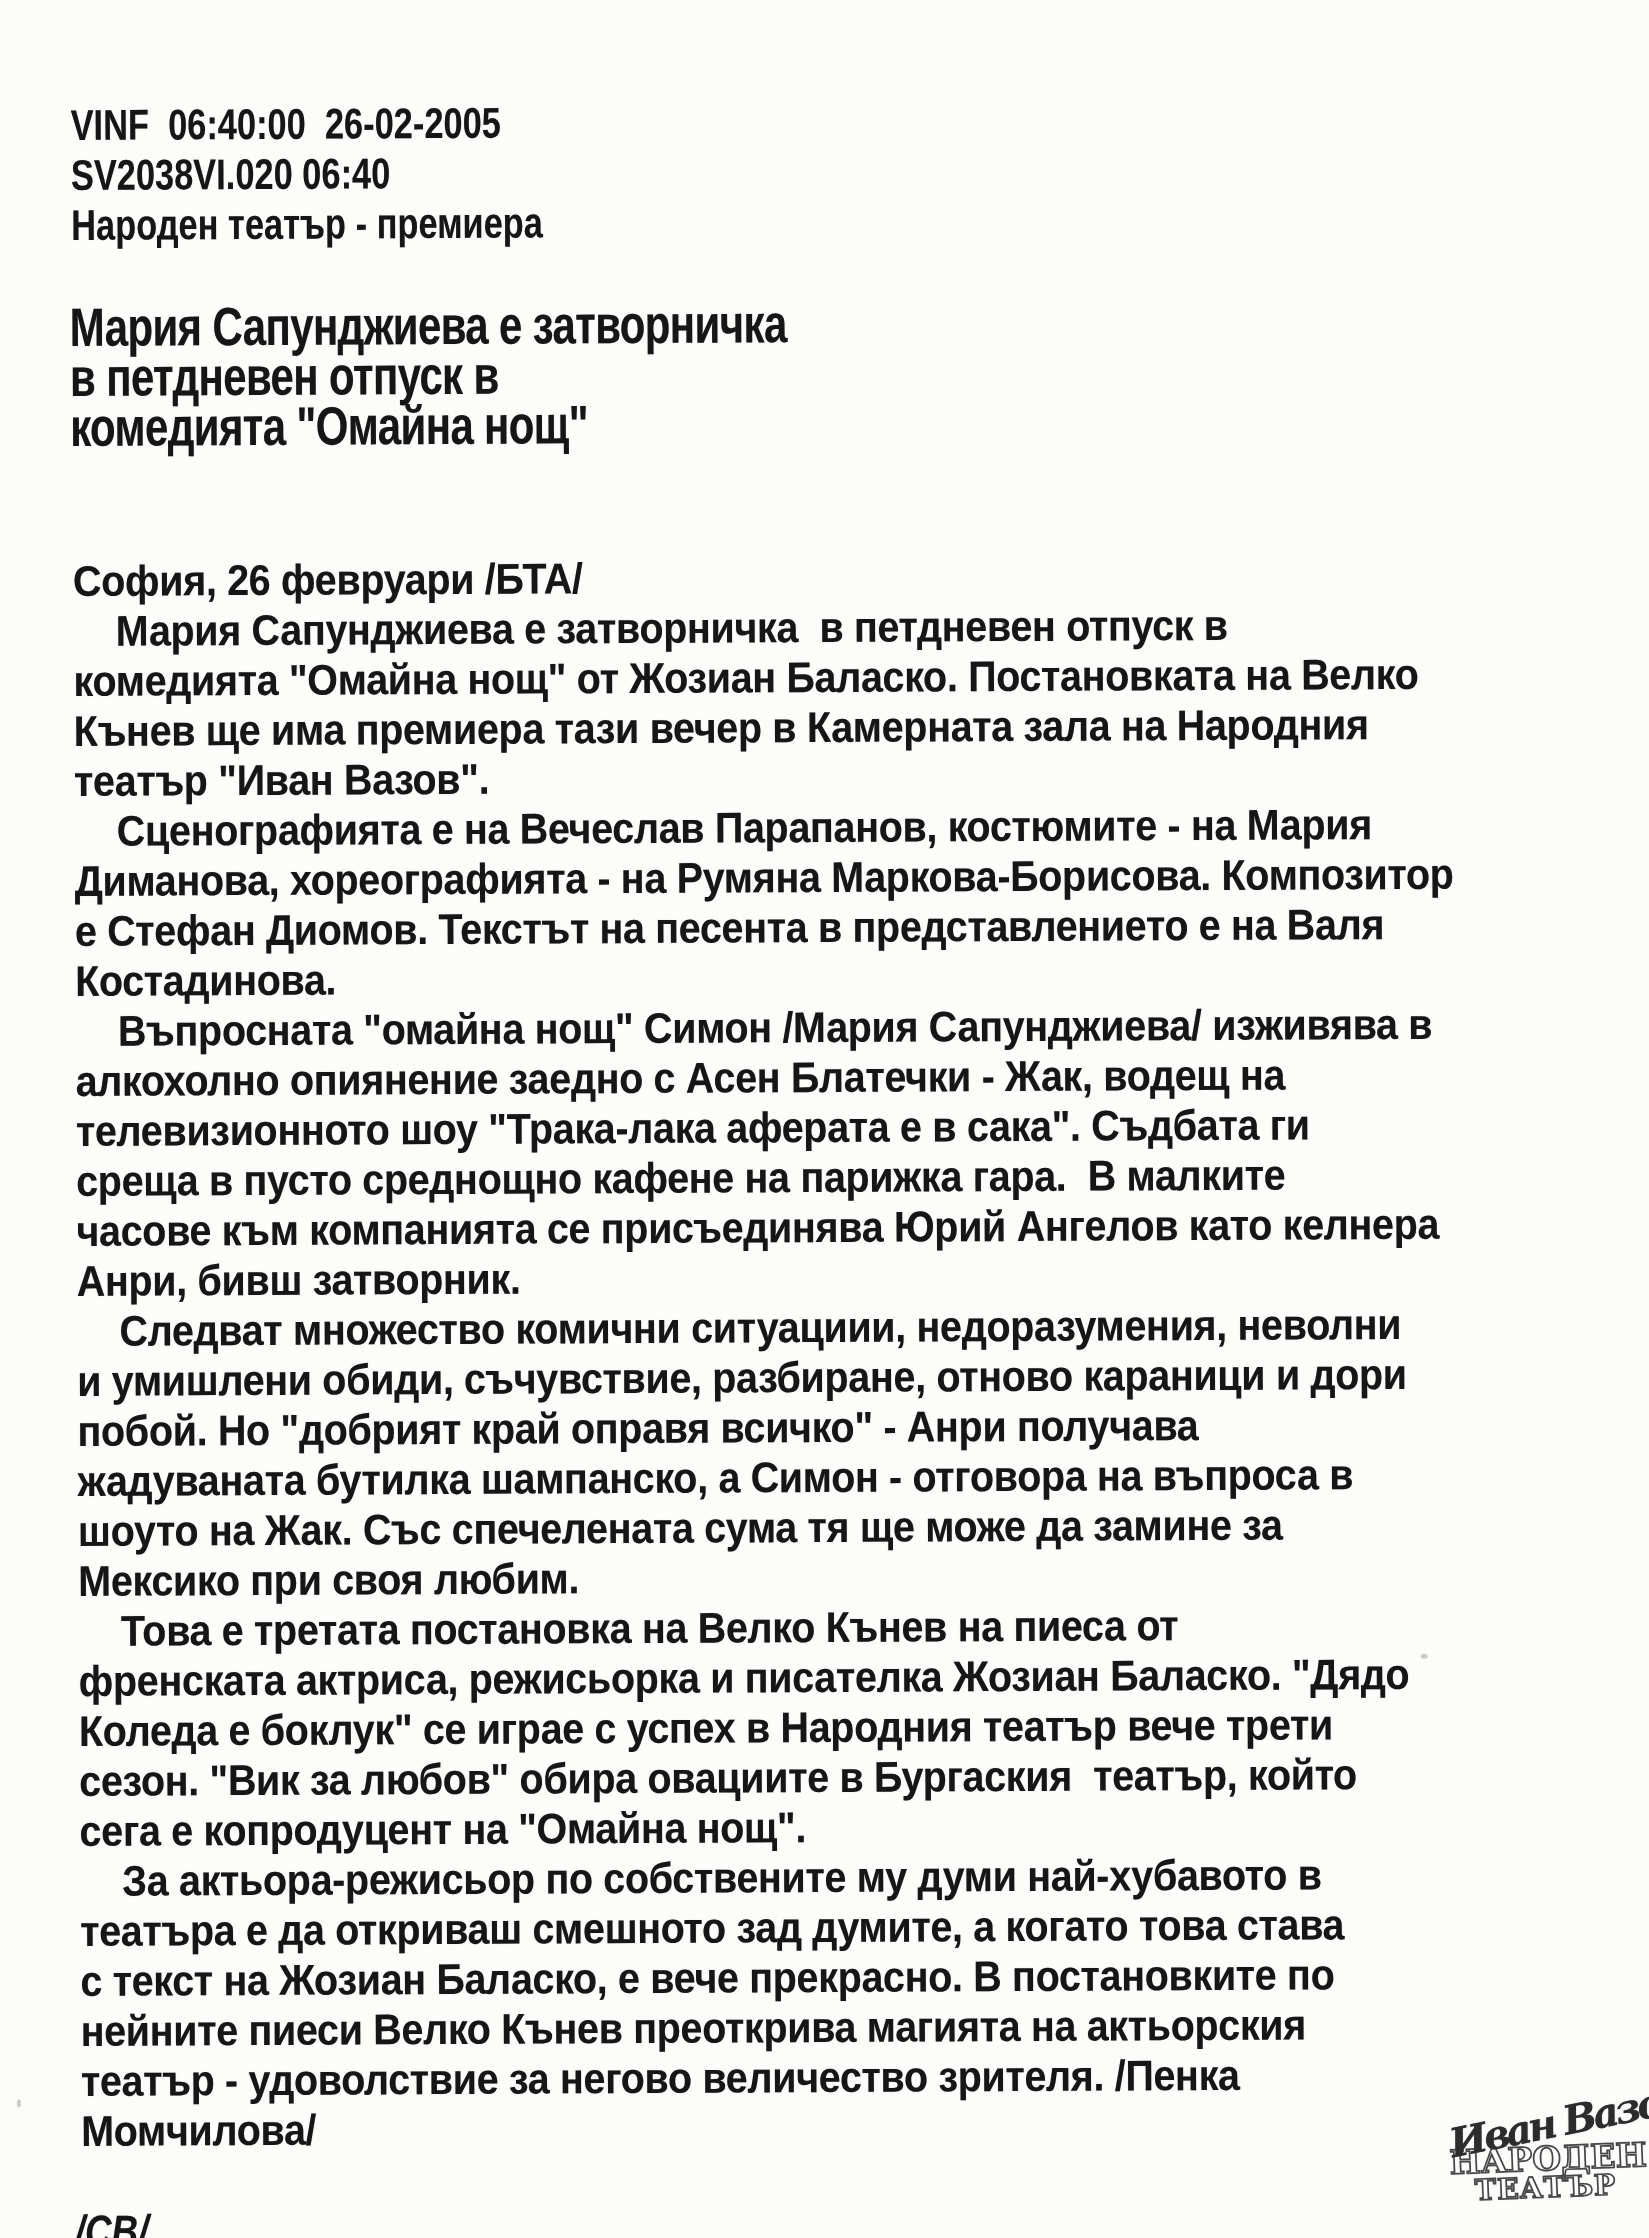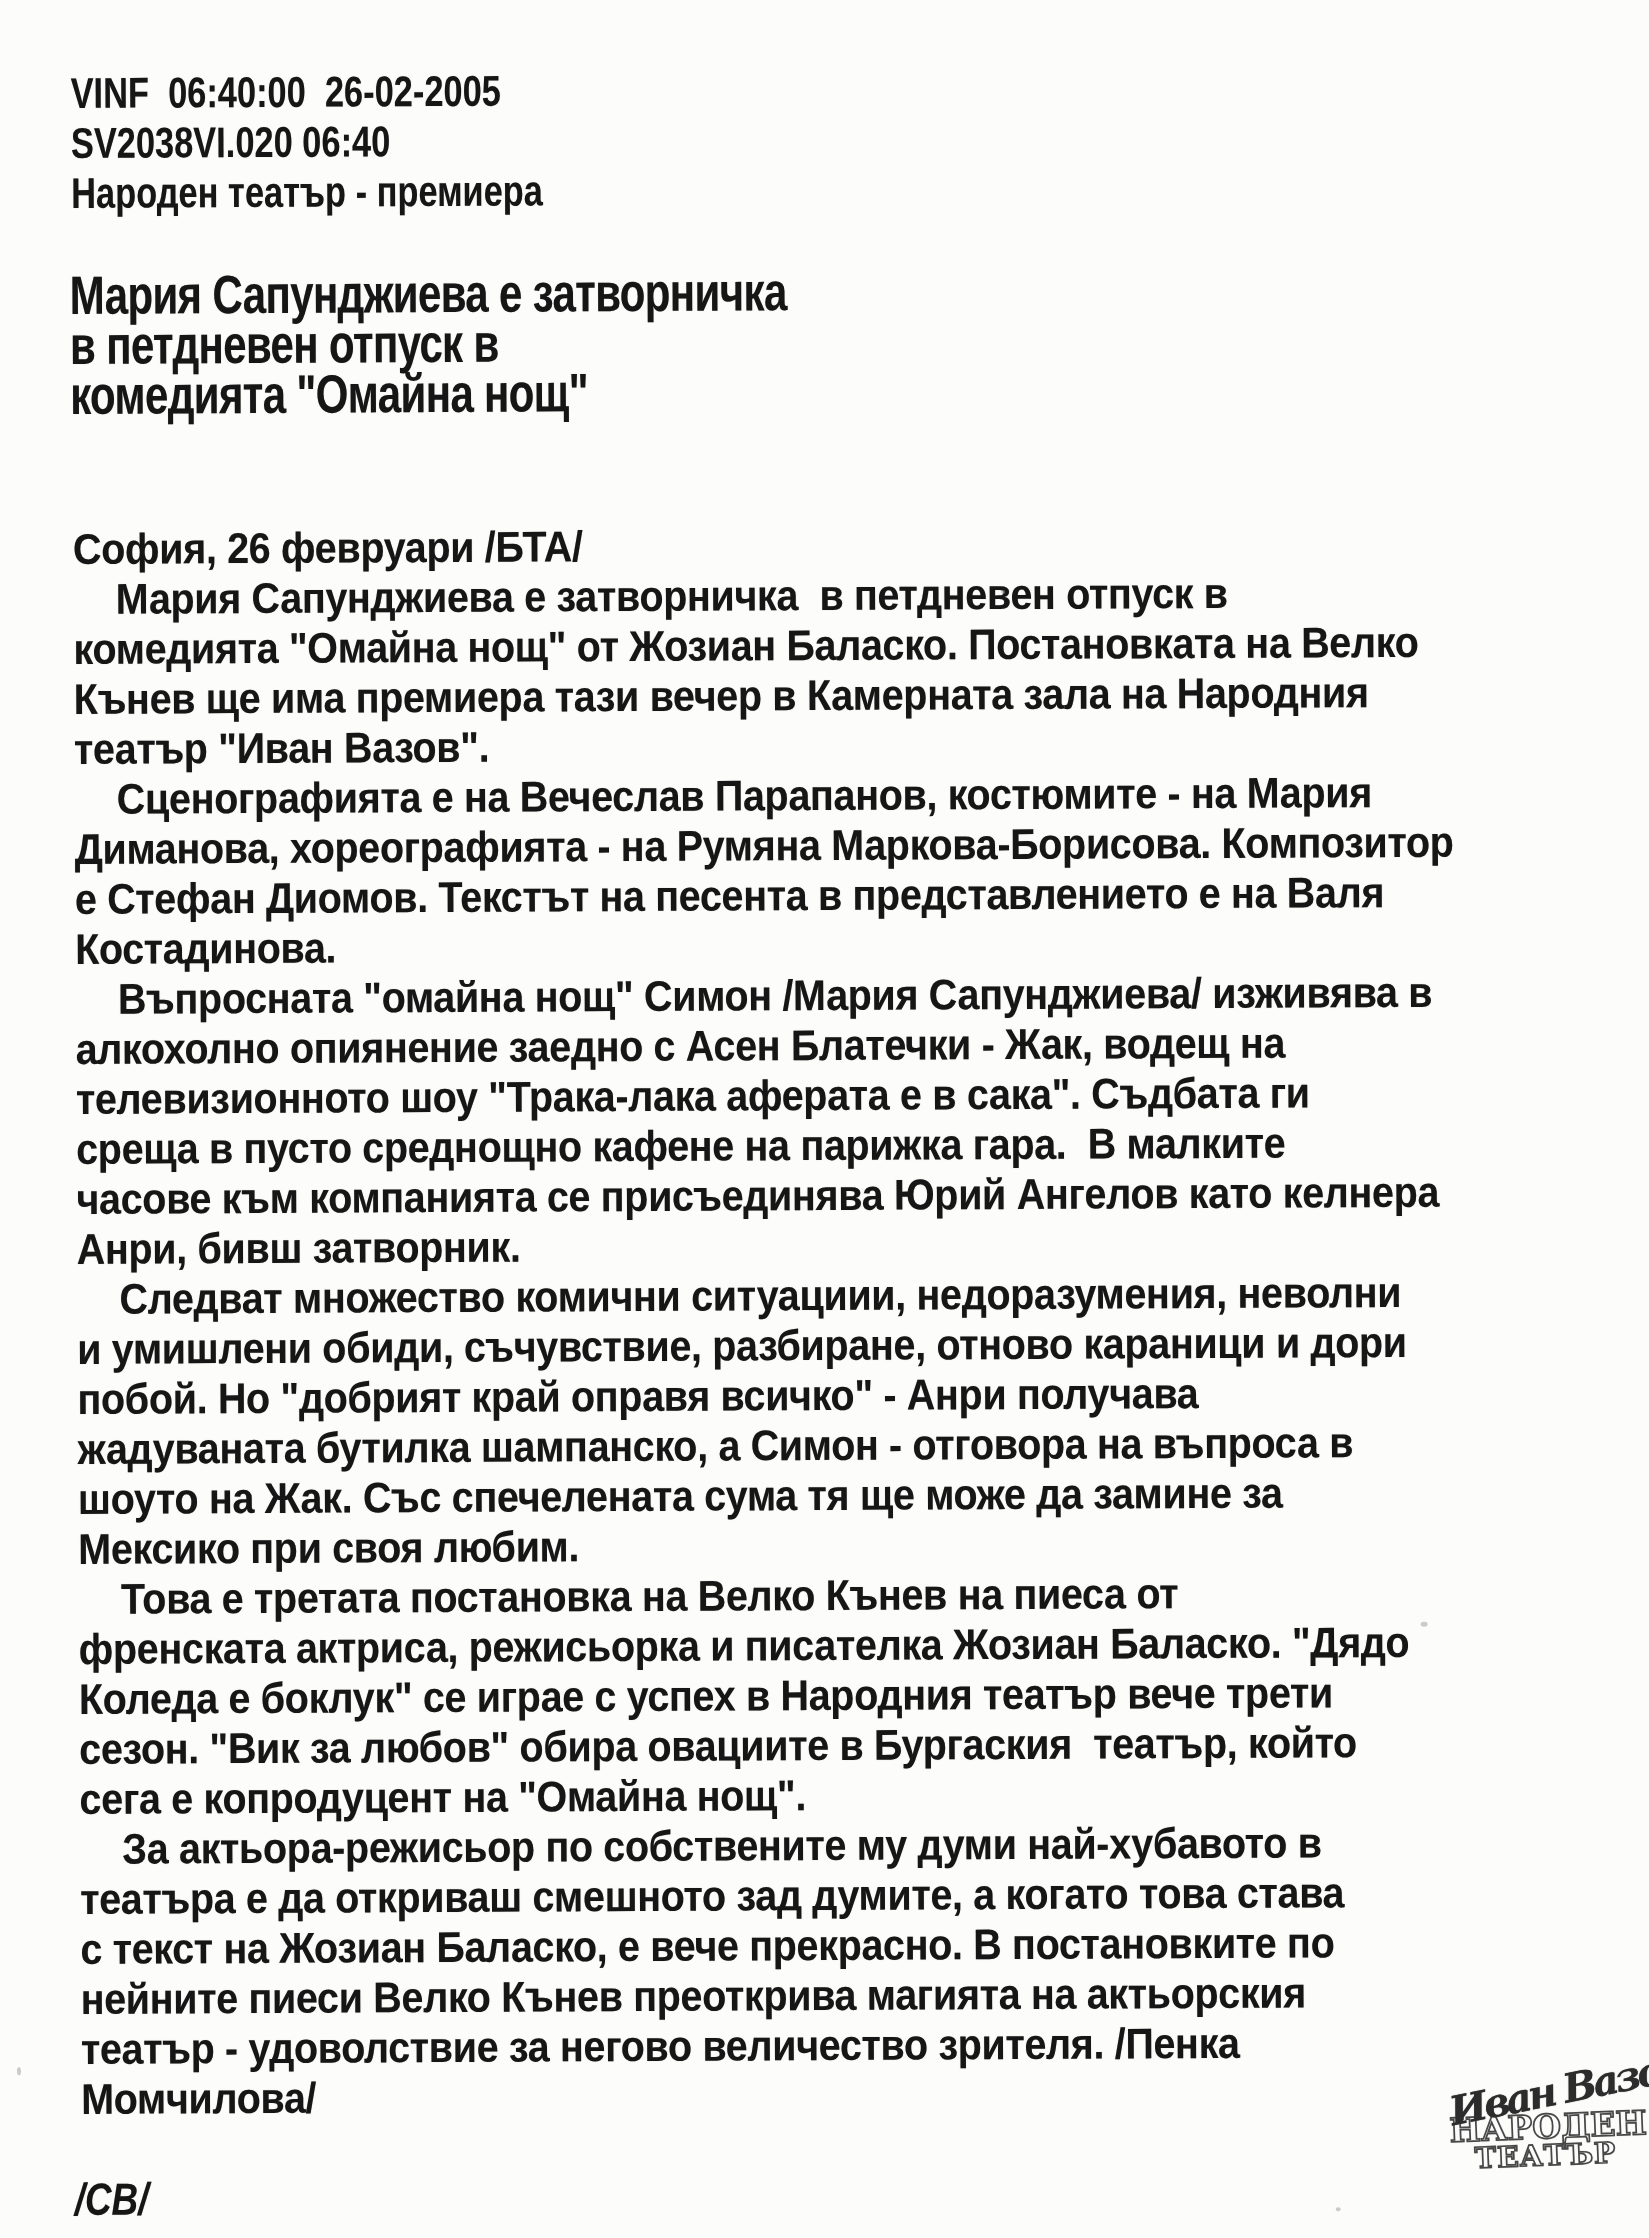--- a/index.html
+++ b/index.html
@@ -10,20 +10,21 @@
   body{
     width:1649px;height:2239px;
     background:var(--paper);
     overflow:hidden;
     font-family:"Liberation Sans",sans-serif;
   }
   .page{
     position:relative;width:1649px;height:2054px;
     color:var(--ink);
     font-weight:700;
+    margin-top:32px;
   }
   
   .content{
     position:absolute;inset:0;
     transform:rotate(-0.3deg);
     transform-origin:820px 1122px;
   }
   .txt{
     white-space:pre;
     text-shadow:0 0 0.9px rgba(20,20,20,0.35);

